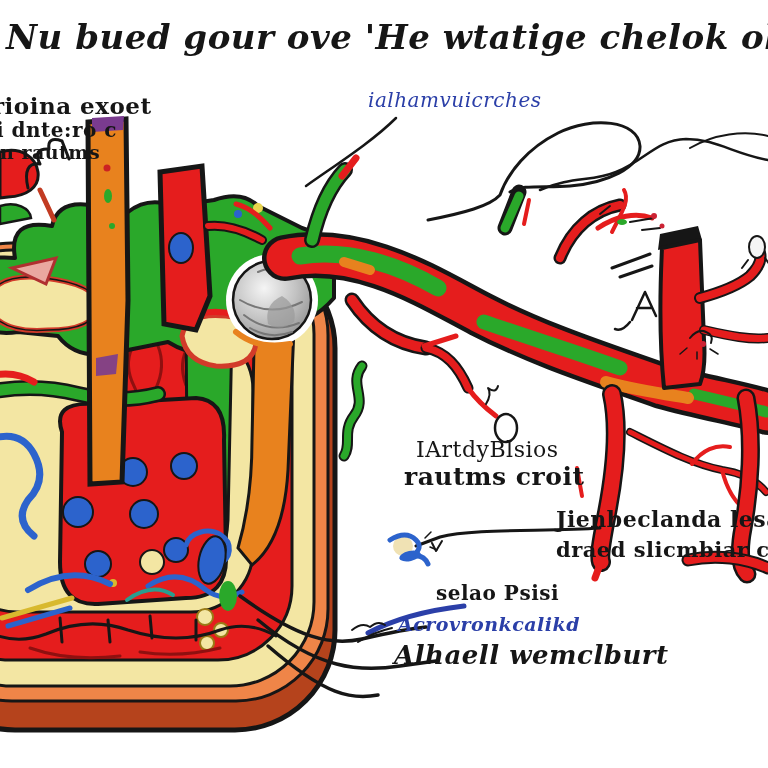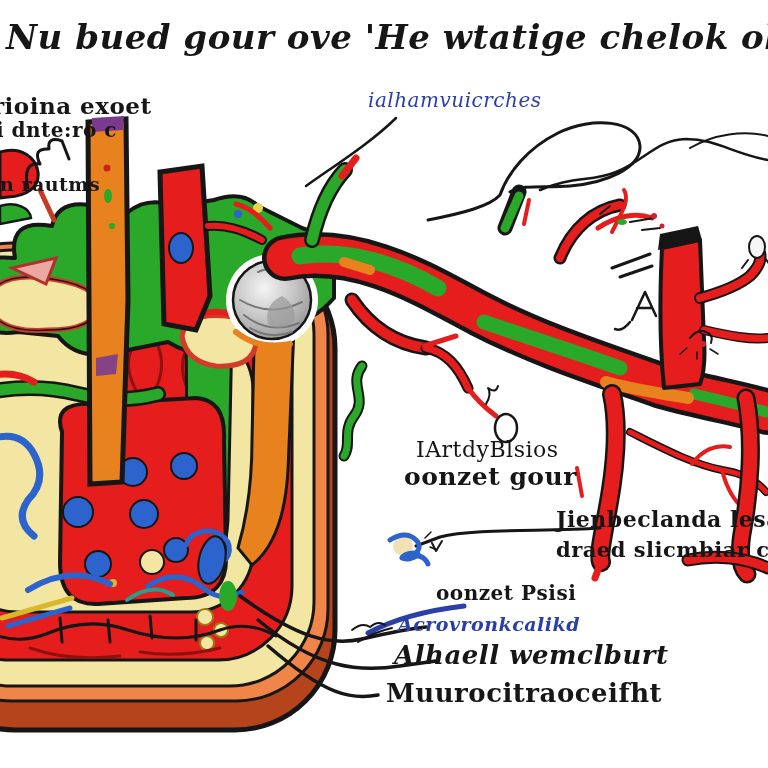--- a/index.html
+++ b/index.html
@@ -3,21 +3,21 @@
 <meta charset="utf-8">
 <style>
   html,body{margin:0;padding:0;background:#fff;}
   .canvas{position:relative;width:768px;height:768px;overflow:hidden;background:var(--background,#fff);}
   .canvas svg{position:absolute;left:0;top:0;}
   .lbl{position:absolute;font-family:"DejaVu Serif",serif;color:var(--ink,#161616);
        white-space:nowrap;letter-spacing:.5px;line-height:1.05;}
   .title{left:6px;top:20px;font-size:34px;font-weight:700;font-style:italic;width:768px;}
   .tl1{left:-8px;top:94px;font-size:23px;font-weight:700;}
   .tl2{left:-4px;top:120px;font-size:20px;font-weight:600;}
-  .tl3{left:0px;top:143px;font-size:19px;font-weight:600;margin-top:32px;}
+  .tl3{left:0px;top:143px;font-size:19px;font-weight:600;}
   .vblue{left:368px;top:90px;font-size:20px;color:var(--label-blue);font-weight:400;font-style:italic;}
   .mid1{left:416px;top:438px;font-size:22px;font-weight:400;}
   .mid2{left:404px;top:464px;font-size:25px;font-weight:700;}
   .r1{left:556px;top:508px;font-size:22px;font-weight:600;}
   .r2{left:556px;top:539px;font-size:21px;font-weight:600;}
   .b1{left:436px;top:583px;font-size:20px;font-weight:700;}
   .b2{left:398px;top:615px;font-size:19px;color:var(--label-blue);font-weight:700;font-style:italic;}
   .b3{left:394px;top:642px;font-size:26px;font-weight:700;font-style:italic;text-align:right;}
   .b4{left:386px;top:680px;font-size:26px;font-weight:700;}
   
@@ -209,20 +209,19 @@
     <path d="M 432 543 l 4 8 l 6 -10" class="nf s-ink rl" stroke-width="2"></path>
   </g>
 </svg>
 
   <div class="lbl title">Nu bued gour ove 'He wtatige chelok ol dnaersra</div>
   <div class="lbl tl1">rioina exoet</div>
   <div class="lbl tl2">i dnte:ro c</div>
   <div class="lbl tl3">n rautms</div>
   <div class="lbl vblue">ialhamvuicrches</div>
   <div class="lbl mid1">IArtdyBlsios</div>
-  <div class="lbl mid2">oonzet gour</div>
+  <div class="lbl mid2">rautms croit</div>
   <div class="lbl r1">Jienbeclanda lesail</div>
   <div class="lbl r2">draed slicmbiar cardles</div>
-  <div class="lbl b1">oonzet Psisi</div>
+  <div class="lbl b1">selao Psisi</div>
   <div class="lbl b2">Acrovronkcalikd</div>
   <div class="lbl b3">Alhaell wemclburt</div>
-  <div class="lbl b4">Muurocitraoceifht</div>
 </div>
 
 </body></html>

